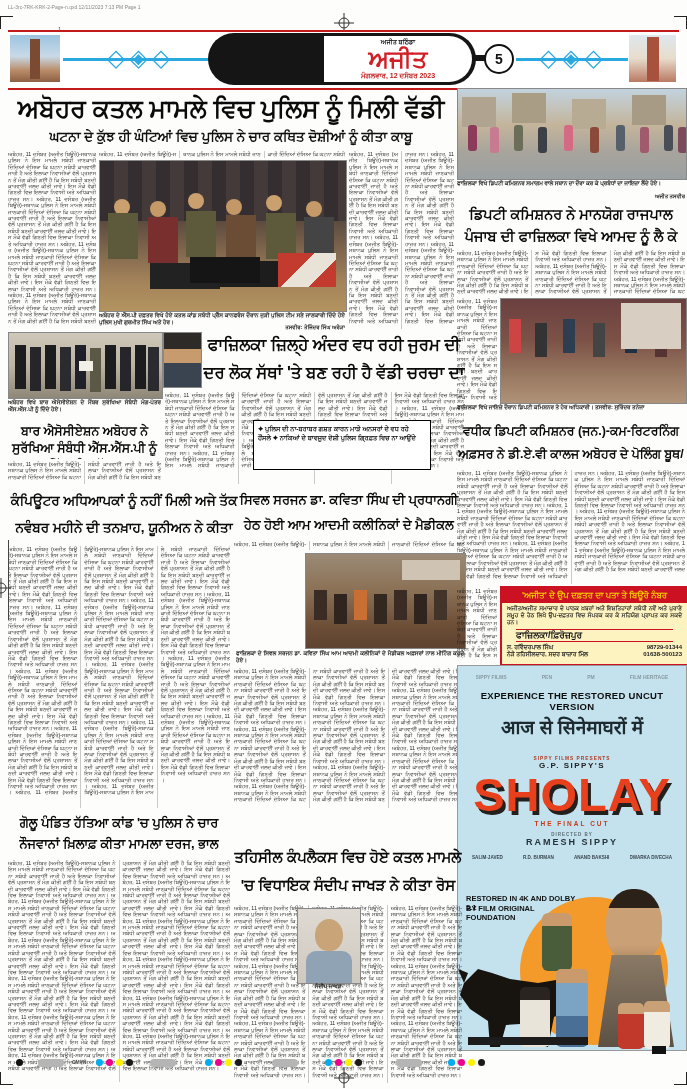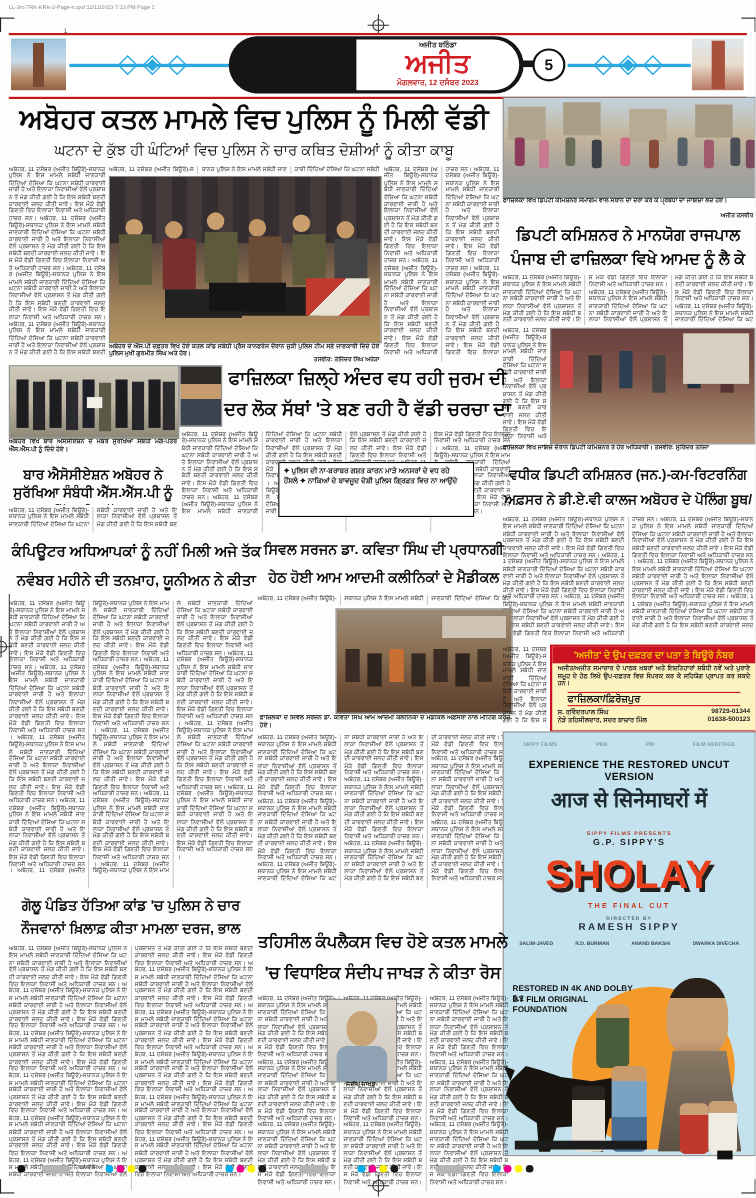--- a/index.html
+++ b/index.html
@@ -1,20 +1,20 @@
 <!DOCTYPE html>
 <html><head>
 <meta charset="utf-8">
 <style>
   html,body{margin:0;padding:0;background:#e8e8e8;}
   #page{position:relative;width:687px;height:1089px;background:#fdfdfc;margin:0 auto;
         font-family:"Liberation Sans",sans-serif;overflow:hidden;}
   .abs{position:absolute;}
   .hl{font-weight:700;color:#0a0a0a;text-align:center;overflow:hidden;}
-  .sub{font-weight:400;color:#111;text-align:center;overflow:hidden;}
+  .sub{font-weight:700;color:#111;text-align:center;overflow:hidden;}
   .greek{font-size:5.3px;line-height:6.4px;color:#1c1c1c;text-align:justify;
          overflow:hidden;word-break:break-all;column-gap:7px;column-rule:1px solid #c9c9c9;}
   .cap{font-size:5.6px;line-height:7px;font-weight:700;color:#111;text-align:justify;overflow:hidden;}
   .credit{font-size:5.4px;font-weight:700;color:#111;text-align:right;overflow:hidden;}
   .photo{overflow:hidden;border:1px solid #888;}
   .box{background:#fff;border:1px solid #000;overflow:hidden;}
   .diamonds{color:#2aa9e1;font-size:24px;letter-spacing:4px;text-align:center;line-height:40px;
             overflow:hidden;white-space:nowrap;}
   .mast-line{position:absolute;top:26px;height:3px;background:#2aa9e1;}
   .cmyk-dot{position:absolute;width:7px;height:7px;border-radius:50%;top:1059px;}
@@ -143,21 +143,21 @@
     <div style="display:flex;justify-content:space-around;margin-top:8px;">
       <span class="logoitem">SIPPY FILMS</span>
       <span class="logoitem">PEN</span>
       <span class="logoitem">PM</span>
       <span class="logoitem">FILM HERITAGE</span>
     </div>
     <div style="font-size:9.5px;font-weight:800;color:#0d0d0d;text-align:center;margin-top:10px;letter-spacing:0.3px;">EXPERIENCE THE RESTORED UNCUT VERSION</div>
     <div style="font-size:19px;font-weight:800;color:#1d2a30;text-align:center;margin-top:2px;">आज से सिनेमाघरों में</div>
     <div style="font-size:4.8px;font-weight:700;color:#b03a24;text-align:center;margin-top:16px;letter-spacing:1px;">SIPPY FILMS PRESENTS</div>
     <div style="font-size:8px;font-weight:800;color:#222;text-align:center;letter-spacing:1.5px;">G.P. SIPPY'S</div>
-    <div style="font-size:36px;font-weight:800;color:#e8401c;text-align:center;line-height:50px;letter-spacing:1px;text-shadow:3px 4px 0 #23201e;font-family:'Liberation Sans',sans-serif;">SHOLAY</div>
+    <div style="font-size:47px;font-weight:800;color:#e8401c;text-align:center;line-height:50px;letter-spacing:1px;text-shadow:3px 4px 0 #23201e;font-family:'Liberation Sans',sans-serif;">SHOLAY</div>
     <div style="font-size:6.5px;font-weight:800;color:#c73a1e;text-align:center;letter-spacing:2px;">THE FINAL CUT</div>
     <div style="font-size:4.5px;font-weight:700;color:#5a6a72;text-align:center;margin-top:5px;letter-spacing:1px;">DIRECTED BY</div>
     <div style="font-size:9px;font-weight:800;color:#27333a;text-align:center;letter-spacing:2px;">RAMESH SIPPY</div>
     <div style="display:flex;justify-content:space-around;margin-top:8px;padding:0 4px;">
       <span class="credcell">SALIM-JAVED</span>
       <span class="credcell">R.D. BURMAN</span>
       <span class="credcell">ANAND BAKSHI</span>
       <span class="credcell">DWARKA DIVECHA</span>
     </div>
 

